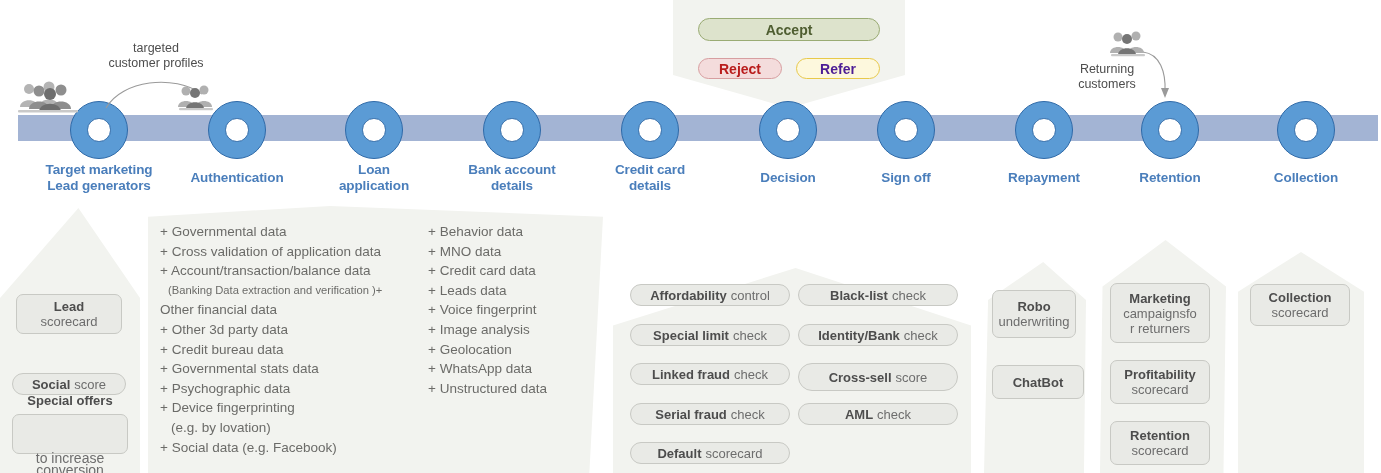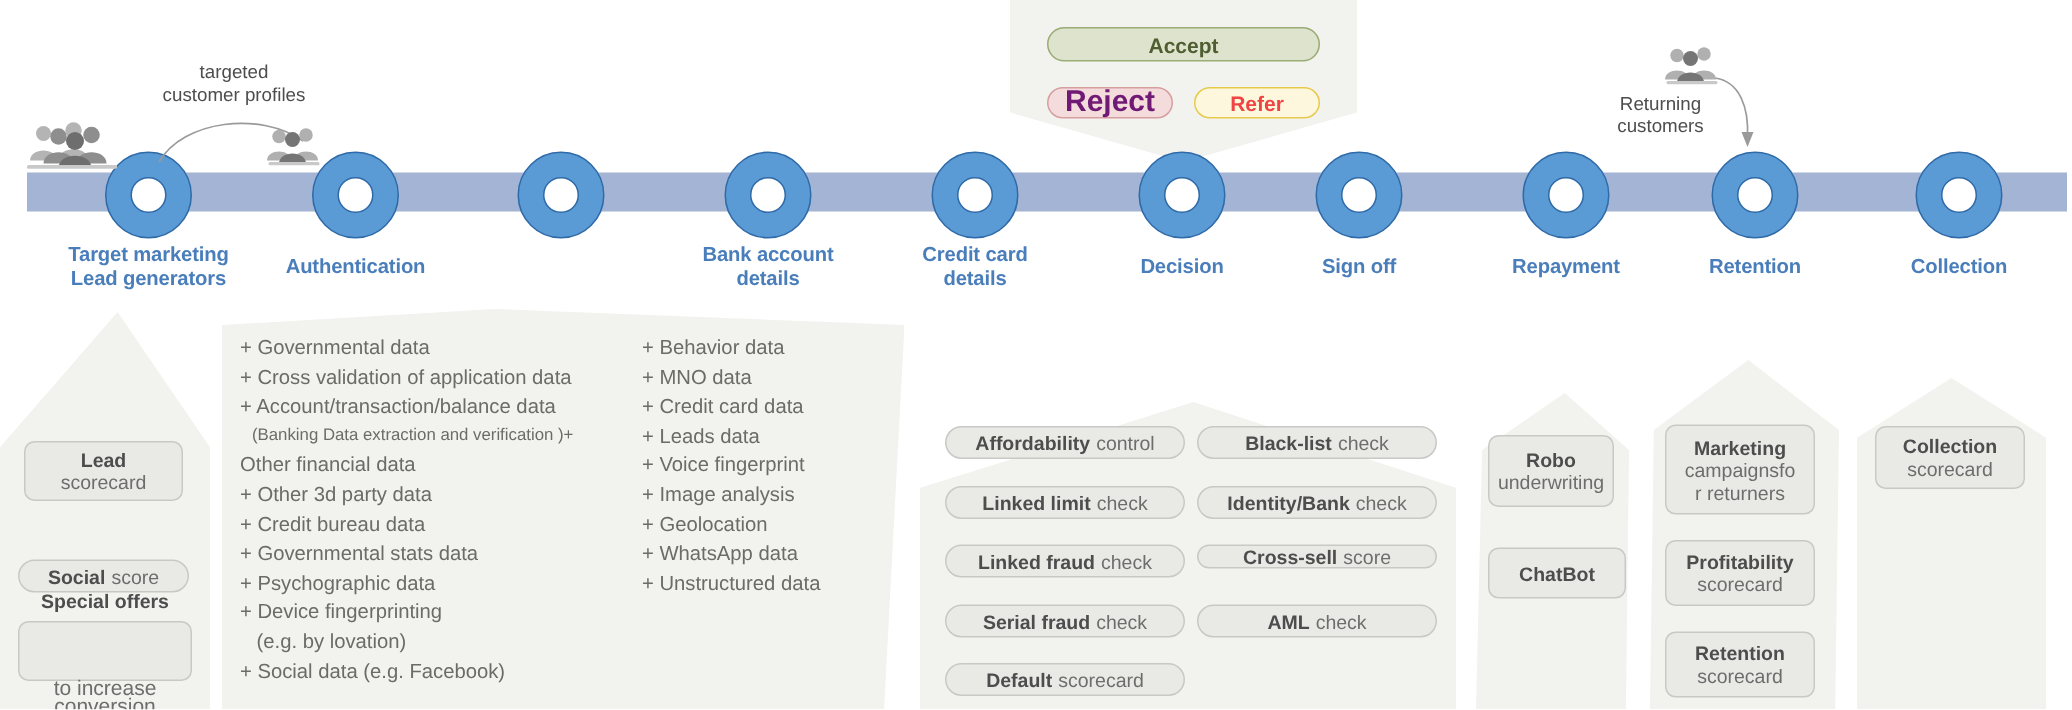--- a/index.html
+++ b/index.html
@@ -98,26 +98,26 @@
 
   
   .chip-accept{
     position:absolute;background:#dde3cc;border:1px solid #9aab74;
     border-radius:999px;display:flex;align-items:center;justify-content:center;
     color:#4f5e31;font-weight:bold;font-size:14px;box-sizing:border-box;
   }
   .chip-reject{
     position:absolute;background:#f4dcdc;border:1px solid #d79ea0;
     border-radius:999px;display:flex;align-items:center;justify-content:center;
-    color:#701a75;font-weight:bold;font-size:20px;box-sizing:border-box;
+    color:#b91c1c;font-weight:bold;font-size:14px;box-sizing:border-box;
   }
   .chip-refer{
     position:absolute;background:#fdf8dd;border:1px solid #e8c94a;
     border-radius:999px;display:flex;align-items:center;justify-content:center;
-    color:#ef4444;font-weight:bold;font-size:14px;box-sizing:border-box;
+    color:#4c1d95;font-weight:bold;font-size:14px;box-sizing:border-box;
   }
 
   
   .datalist{
     position:absolute;
     color:#6b6b68;
     font-size:13.5px;
     line-height:19.6px;
     white-space:nowrap;
   }
@@ -183,20 +183,22 @@
   <div class="node" style="left:1141px;top:101px;width:58px;height:58px;">
       <div class="hole"></div>
     </div>
   <div class="node" style="left:1277px;top:101px;width:58px;height:58px;">
       <div class="hole"></div>
     </div>
 
   <div class="node-label" style="left:19px;top:162px;width:160px;white-space:pre-line;">Target marketing
 Lead generators</div>
   <div class="node-label" style="left:157px;top:170px;width:160px;white-space:pre-line;">Authentication</div>
+  <div class="node-label" style="left:294px;top:162px;width:160px;white-space:pre-line;">Loan
+application</div>
   <div class="node-label" style="left:432px;top:162px;width:160px;white-space:pre-line;">Bank account
 details</div>
   <div class="node-label" style="left:570px;top:162px;width:160px;white-space:pre-line;">Credit card
 details</div>
   <div class="node-label" style="left:708px;top:170px;width:160px;white-space:pre-line;">Decision</div>
   <div class="node-label" style="left:826px;top:170px;width:160px;white-space:pre-line;">Sign off</div>
   <div class="node-label" style="left:964px;top:170px;width:160px;white-space:pre-line;">Repayment</div>
   <div class="node-label" style="left:1090px;top:170px;width:160px;white-space:pre-line;">Retention</div>
   <div class="node-label" style="left:1226px;top:170px;width:160px;white-space:pre-line;">Collection</div>
 
@@ -305,21 +307,21 @@
     <div>+ Geolocation</div>
     <div>+ WhatsApp data</div>
     <div>+ Unstructured data</div>
   </div>
 
   <div class="chip pill inline" style="left:630px;top:284px;width:160px;height:22px;">
     <span class="b">Affordability</span>
     <span class="n">control</span>
   </div>
   <div class="chip pill inline" style="left:630px;top:324px;width:160px;height:22px;">
-    <span class="b">Linked limit</span>
+    <span class="b">Special limit</span>
     <span class="n">check</span>
   </div>
   <div class="chip pill inline" style="left:630px;top:363px;width:160px;height:22px;">
     <span class="b">Linked fraud</span>
     <span class="n">check</span>
   </div>
   <div class="chip pill inline" style="left:630px;top:403px;width:160px;height:22px;">
     <span class="b">Serial fraud</span>
     <span class="n">check</span>
   </div>
@@ -329,21 +331,21 @@
   </div>
 
   <div class="chip pill inline" style="left:798px;top:284px;width:160px;height:22px;">
     <span class="b">Black-list</span>
     <span class="n">check</span>
   </div>
   <div class="chip pill inline" style="left:798px;top:324px;width:160px;height:22px;">
     <span class="b">Identity/Bank</span>
     <span class="n">check</span>
   </div>
-  <div class="chip pill inline" style="left:798px;top:363px;width:160px;height:16px;">
+  <div class="chip pill inline" style="left:798px;top:363px;width:160px;height:28px;">
     <span class="b">Cross-sell</span>
     <span class="n">score</span>
   </div>
   <div class="chip pill inline" style="left:798px;top:403px;width:160px;height:22px;">
     <span class="b">AML</span>
     <span class="n">check</span>
   </div>
   <div class="chip pill inline" style="left:798px;top:442px;width:160px;height:36px;margin-top:36px;">
     <span class="b">LTV</span>
     <span class="n">check</span>

